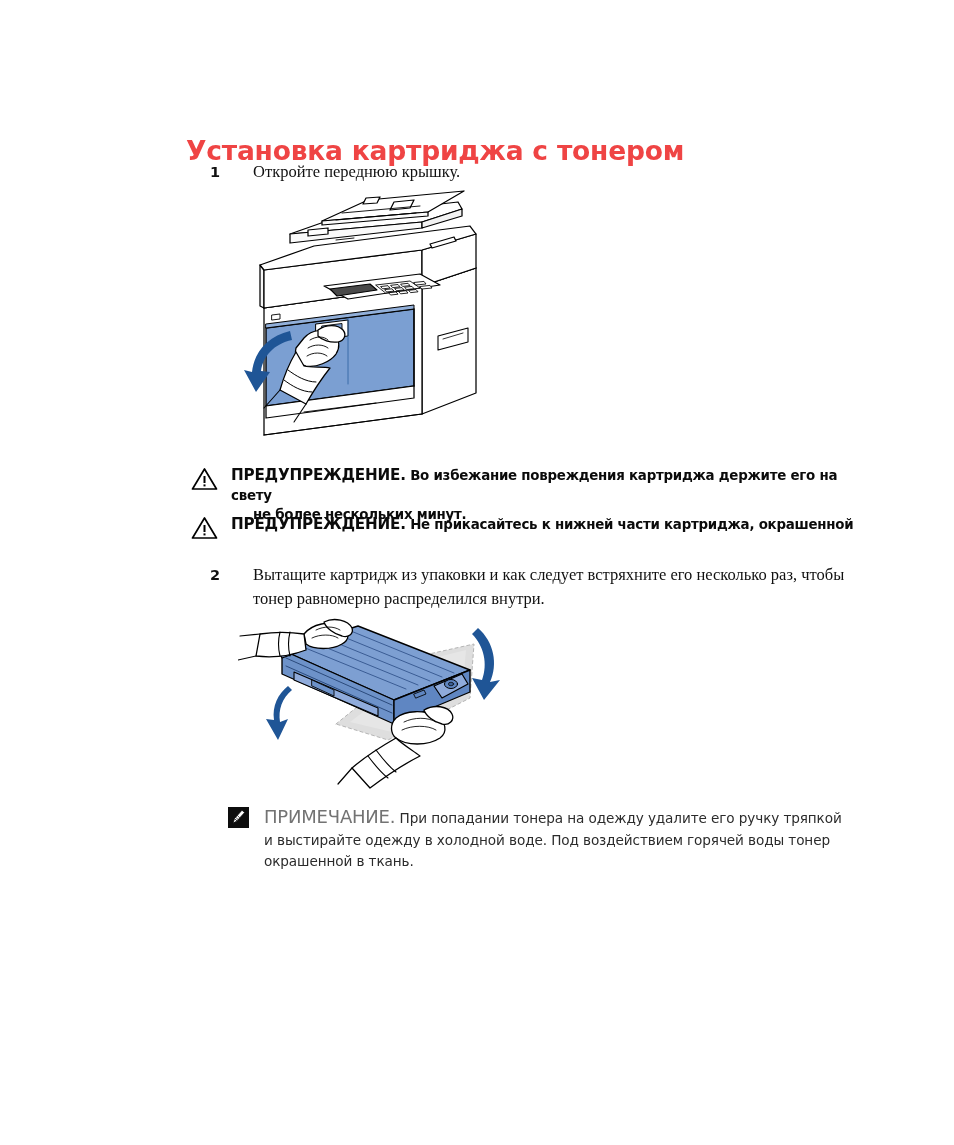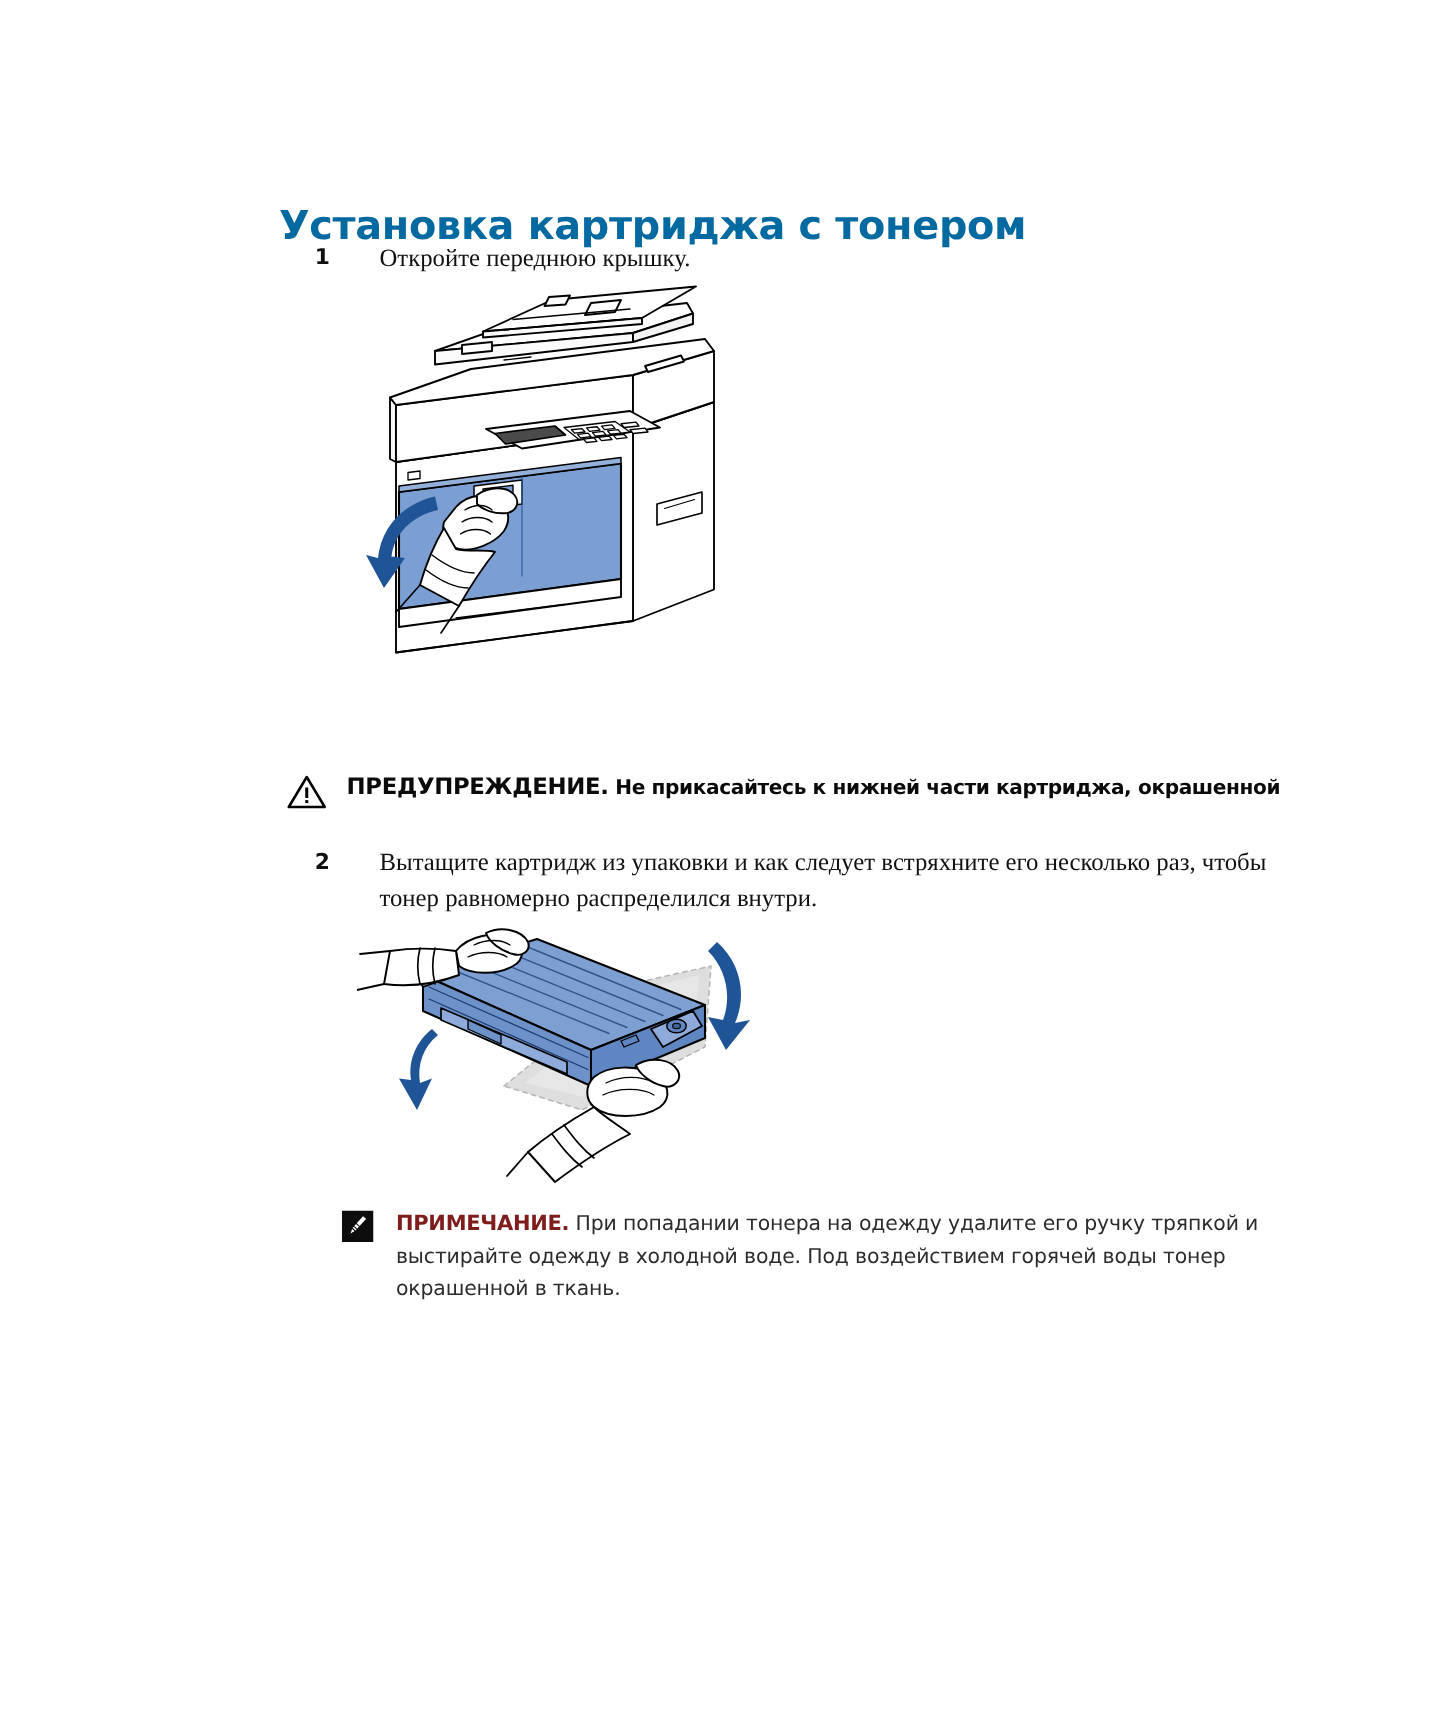--- a/index.html
+++ b/index.html
@@ -26,21 +26,21 @@
   }
 
   .title {
     position: absolute;
     left: 186px;
     top: 117px;
     font-family: "DejaVu Sans", "Liberation Sans", sans-serif;
     font-size: 26.5px;
     font-weight: bold;
     letter-spacing: -0.2px;
-    color: #0369a1;
+    color: #ef4444;
     white-space: nowrap;
   }
 
   
   .step {
     position: absolute;
     font-family: "Liberation Serif", "DejaVu Serif", serif;
     font-size: 16.5px;
     line-height: 24px;
     color: #111111;
@@ -103,23 +103,23 @@
     width: 625px;
   }
   #note-1 .text {
     font-weight: normal;
     font-size: 13.6px;
     line-height: 21.5px;
     color: #2b2b2b;
     letter-spacing: -0.1px;
   }
   #note-1 .text .lead {
-    font-weight: bold;
-    color: #7f1d1d;
-    font-size: 14px;
+    font-weight: normal;
+    color: #737373;
+    font-size: 18px;
   }
   #note-1 .icon-slot { width: 26px; margin-right: 10px; }
 
   
   .tri-icon { display: block; width: 27px; height: 24px; }
   
   .note-icon { display: block; width: 21px; height: 21px; }
 
   
   .figure {
@@ -245,20 +245,34 @@
           <path d="M36 200 L 20 218" fill="none" stroke-width="1.1"></path>
           <path d="M62 214 L 50 232" fill="none" stroke-width="1.1"></path>
         </g>
 
         <path d="M46 141 C 24 146, 10 162, 8 182 L 0 180 L 12 202 L 26 182 L 17 181
                  C 19 166, 30 154, 48 150 Z" fill="#1f5596" stroke="none"></path>
       </g>
     </svg>
   </div>
 
+  <div class="notice" id="caution-1">
+    <span class="icon-slot">
+      <svg class="tri-icon" viewBox="0 0 27 24" xmlns="http://www.w3.org/2000/svg">
+        <path d="M13.5 2 L25.5 22 L1.5 22 Z" fill="#ffffff" stroke="#000000" stroke-width="1.7" stroke-linejoin="round"></path>
+        <rect x="12.5" y="9" width="2" height="7" fill="#000000"></rect>
+        <rect x="12.5" y="17.4" width="2" height="2" fill="#000000"></rect>
+      </svg>
+    </span>
+    <span class="text">
+      <span class="lead">ПРЕДУПРЕЖДЕНИЕ.</span>
+      <span>Во избежание повреждения картриджа держите его на свету</span>
+      <span class="cont">не более нескольких минут.</span>
+    </span>
+  </div>
 
   <div class="notice" id="caution-2">
     <span class="icon-slot">
       <svg class="tri-icon" viewBox="0 0 27 24" xmlns="http://www.w3.org/2000/svg">
         <path d="M13.5 2 L25.5 22 L1.5 22 Z" fill="#ffffff" stroke="#000000" stroke-width="1.7" stroke-linejoin="round"></path>
         <rect x="12.5" y="9" width="2" height="7" fill="#000000"></rect>
         <rect x="12.5" y="17.4" width="2" height="2" fill="#000000"></rect>
       </svg>
     </span>
     <span class="text">

